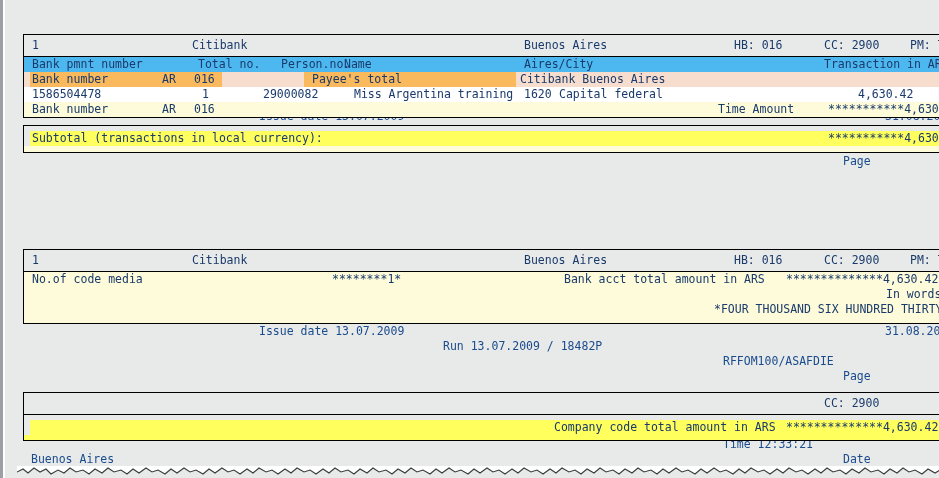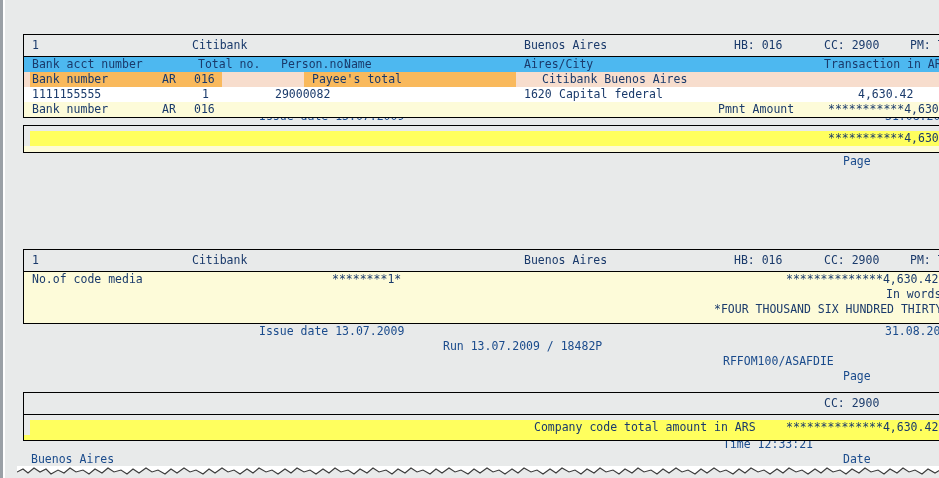--- a/index.html
+++ b/index.html
@@ -144,63 +144,65 @@
         <span class="c" style="left:168px;">Citibank</span>
         <span class="c" style="left:500px;">Buenos Aires</span>
         <span class="c" style="left:710px;">HB: 016</span>
         <span class="c" style="left:800px;">CC: 2900</span>
         <span class="c" style="left:886px;">PM: T</span>
       </div>
     </div>
 
     <div class="boxed">
       <div class="row bg-blue">
-        <span class="c" style="left:8px;">Bank acct number</span>
+        <span class="c" style="left:8px;">Bank pmnt number</span>
         <span class="c" style="left:174px;">Total no.</span>
         <span class="c" style="left:257px;">Person.no.</span>
         <span class="c" style="left:320px;">Name</span>
         <span class="c" style="left:500px;">Aires/City</span>
         <span class="c" style="left:800px;">Transaction in ARS</span>
       </div>
 
       <div class="row">
         <div class="band bg-peach" style="left:0;    width:933px;"></div>
         <div class="band bg-orange" style="left:6px;  width:192px;"></div>
         <div class="band bg-orange" style="left:280px; width:212px;"></div>
         <span class="c" style="left:8px;">Bank number</span>
         <span class="c" style="left:138px;">AR</span>
         <span class="c" style="left:170px;">016</span>
         <span class="c" style="left:288px;">Payee's total</span>
-        <span class="c" style="left:518px;">Citibank Buenos Aires</span>
+        <span class="c" style="left:496px;">Citibank Buenos Aires</span>
       </div>
 
       <div class="row bg-white">
-        <span class="c" style="left:8px;">1111155555</span>
+        <span class="c" style="left:8px;">1586504478</span>
         <span class="c" style="left:178px;">1</span>
-        <span class="c" style="left:251px;">29000082</span>
+        <span class="c" style="left:239px;">29000082</span>
+        <span class="c" style="left:330px;">Miss Argentina training</span>
         <span class="c" style="left:500px;">1620</span>
         <span class="c" style="left:535px;">Capital federal</span>
         <span class="c" style="left:834px;">4,630.42</span>
       </div>
 
       <div class="row bg-ltyel">
         <span class="c" style="left:8px;">Bank number</span>
         <span class="c" style="left:138px;">AR</span>
         <span class="c" style="left:170px;">016</span>
-        <span class="c" style="left:694px;">Pmnt Amount</span>
+        <span class="c" style="left:694px;">Time Amount</span>
         <span class="c" style="left:804px;">***********4,630.42*</span>
       </div>
     </div>
 
     <div style="height:7px;" class="gap"></div>
 
     <div class="boxed">
       <div class="row" style="height:5px;background:#e8eaea;"></div>
       <div class="row">
         <div class="band bg-yellow" style="left:6px; width:927px;"></div>
+        <span class="c" style="left:8px;">Subtotal (transactions in local currency):</span>
         <span class="c" style="left:804px;">***********4,630.42*</span>
       </div>
       <div class="row" style="height:6px;background:#fdfbd9;"></div>
     </div>
   </div>
 
   <div class="page-block" style="top:219px;">
 
     <div class="rpt-head">
       <div class="hline">
@@ -228,20 +230,21 @@
         <span class="c" style="left:710px;">HB: 016</span>
         <span class="c" style="left:800px;">CC: 2900</span>
         <span class="c" style="left:886px;">PM: T</span>
       </div>
     </div>
 
     <div class="boxed">
       <div class="row bg-ltyel">
         <span class="c" style="left:8px;">No.of code media</span>
         <span class="c" style="left:308px;">********1*</span>
+        <span class="c" style="left:540px;">Bank acct total amount in ARS</span>
         <span class="c" style="left:762px;">**************4,630.42*</span>
       </div>
       <div class="row bg-ltyel">
         <span class="c" style="left:862px;">In words</span>
       </div>
       <div class="row bg-ltyel">
         <span class="c" style="left:690px;">*FOUR THOUSAND SIX HUNDRED THIRTY*</span>
       </div>
       <div class="row" style="height:6px;background:#fdfbd9;"></div>
     </div>
@@ -270,21 +273,21 @@
     <div class="boxed">
       <div class="row h20 bg-gray">
         <span class="c" style="left:800px;">CC: 2900</span>
       </div>
     </div>
 
     <div class="boxed">
       <div class="row" style="height:5px;background:#e8eaea;"></div>
       <div class="row">
         <div class="band bg-yellow" style="left:6px; width:927px;"></div>
-        <span class="c" style="left:510px;">Company code total amount in ARS</span>
+        <span class="c" style="left:530px;">Company code total amount in ARS</span>
         <span class="c" style="left:762px;">**************4,630.42-</span>
       </div>
       <div class="row" style="height:5px;background:#ffff5e;"></div>
     </div>
   </div>
 
   <div class="torn" style="top:466px;">
     <svg width="925" height="12" viewBox="0 0 925 12" xmlns="http://www.w3.org/2000/svg">
       <rect x="0" y="0" width="925" height="12" fill="#e8eaea"></rect>
       <path d="M0 6 L6 3 L11 7 L17 2 L23 6 L29 3 L34 8 L41 4 L47 7 L53 2 L59 6 L66 4 L72 8 L78 3 L85 7 L91 2 L97 6 L104 4 L110 8 L116 3 L122 7 L129 2 L135 6 L141 4 L148 8 L154 3 L160 7 L167 2 L173 6 L179 4 L186 8 L192 3 L198 7 L205 2 L211 6 L217 4 L223 8 L230 3 L236 7 L242 2 L249 6 L255 4 L261 8 L268 3 L274 7 L280 2 L287 6 L293 4 L299 8 L306 3 L312 7 L318 2 L324 6 L331 4 L337 8 L343 3 L350 7 L356 2 L362 6 L369 4 L375 8 L381 3 L388 7 L394 2 L400 6 L406 4 L413 8 L419 3 L425 7 L432 2 L438 6 L444 4 L451 8 L457 3 L463 7 L470 2 L476 6 L482 4 L488 8 L495 3 L501 7 L507 2 L514 6 L520 4 L526 8 L533 3 L539 7 L545 2 L552 6 L558 4 L564 8 L570 3 L577 7 L583 2 L589 6 L596 4 L602 8 L608 3 L615 7 L621 2 L627 6 L634 4 L640 8 L646 3 L652 7 L659 2 L665 6 L671 4 L678 8 L684 3 L690 7 L697 2 L703 6 L709 4 L716 8 L722 3 L728 7 L734 2 L741 6 L747 4 L753 8 L760 3 L766 7 L772 2 L779 6 L785 4 L791 8 L798 3 L804 7 L810 2 L816 6 L823 4 L829 8 L835 3 L842 7 L848 2 L854 6 L861 4 L867 8 L873 3 L880 7 L886 2 L892 6 L898 4 L905 8 L911 3 L918 7 L925 3 L925 0 L0 0 Z" fill="#ffffff"></path>

